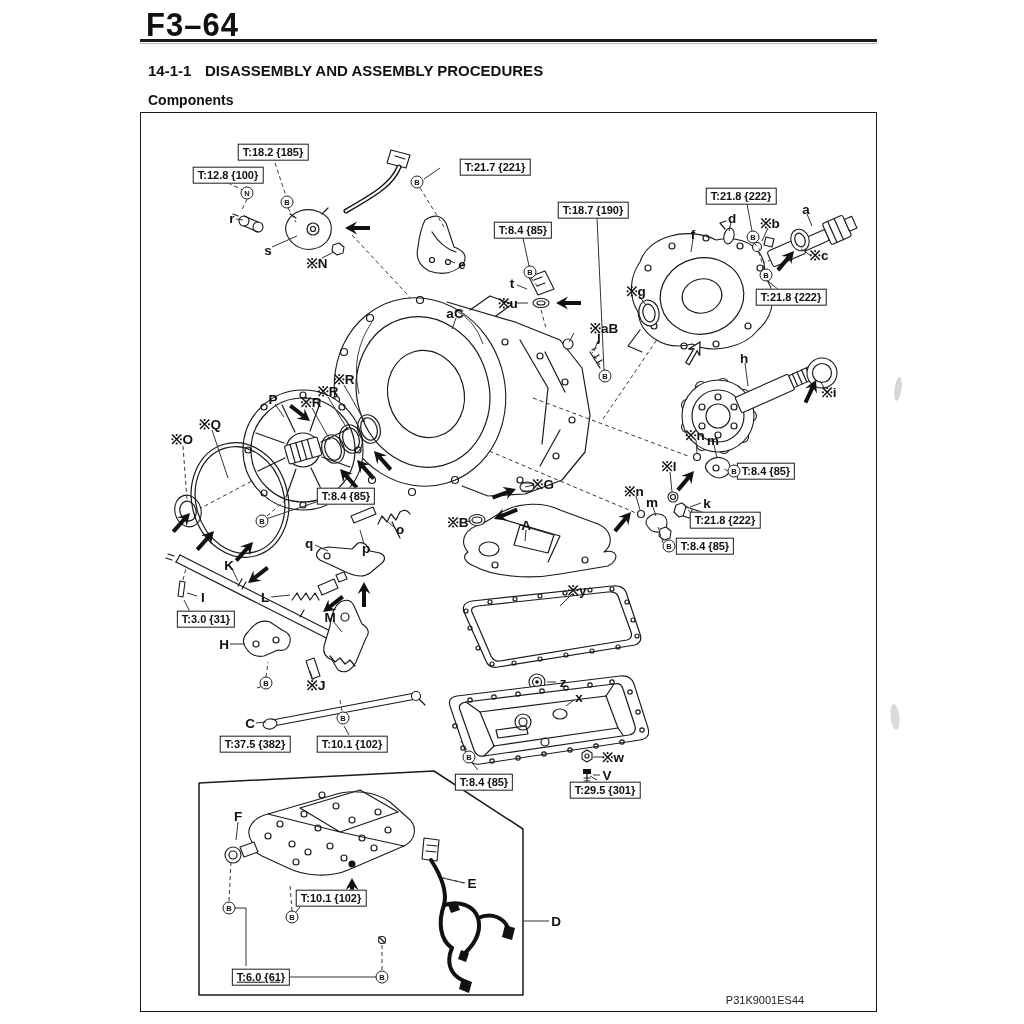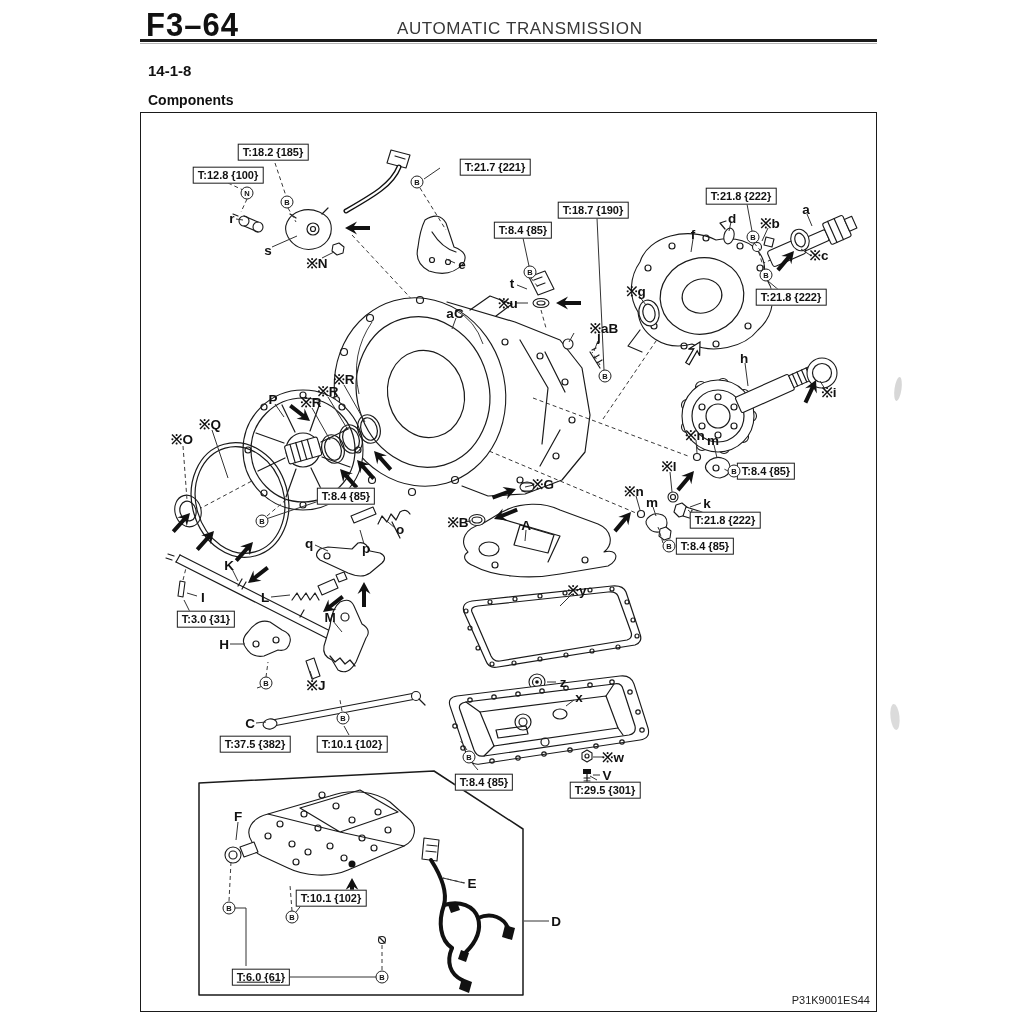--- a/index.html
+++ b/index.html
@@ -8,21 +8,21 @@
   .abs{position:absolute;}
   #page-code{left:146px;top:6px;font-size:31px;font-weight:800;letter-spacing:1px;
              transform:scaleY(1.08);transform-origin:top left;}
   #header-title{left:397px;top:19px;font-size:17px;font-weight:400;letter-spacing:.6px;color:#383838;}
   #header-rule{left:140px;top:39px;width:737px;height:3px;background:#1b1b1b;}
   #header-rule2{left:140px;top:43px;width:737px;height:1px;background:#b5b5b5;}
   #section-number{left:148px;top:62px;font-size:15px;font-weight:700;}
   #section-title{left:205px;top:62px;font-size:15px;font-weight:700;}
   #components-label{left:148px;top:92px;font-size:14px;font-weight:700;}
   #diagram-frame{left:140px;top:112px;width:735px;height:898px;border:1.6px solid #1a1a1a;background:#fff;}
-  #figure-code{left:660px;top:994px;width:210px;text-align:right;font-size:11px;color:#222;}
+  #figure-code{left:660px;top:994px;width:210px;text-align:center;font-size:11px;color:#222;}
   svg#lineart{position:absolute;left:0;top:0;pointer-events:none;}
   #label-layer{position:absolute;left:0;top:0;width:1024px;height:1024px;pointer-events:none;}
   .torque-box{position:absolute;transform:translate(-50%,-50%);border:1.4px solid #1c1c1c;background:#fff;
               font-size:11px;font-weight:600;line-height:1.15;padding:1px 4px;white-space:nowrap;}
   .part-label{position:absolute;transform:translate(-50%,-50%);font-size:13.5px;font-weight:600;white-space:nowrap;}
   .fastener-marker{position:absolute;transform:translate(-50%,-50%);width:11px;height:11px;border:1.1px solid #222;
               border-radius:50%;background:#fff;font-size:7.5px;font-weight:700;line-height:11px;text-align:center;}
   .pt{stroke:#1a1a1a;stroke-width:1.2;fill:none;stroke-linejoin:round;stroke-linecap:round;}
   .ptf{stroke:#1a1a1a;stroke-width:1.1;fill:#fff;stroke-linejoin:round;}
   .thin{stroke:#2a2a2a;stroke-width:.9;fill:none;}
@@ -32,24 +32,24 @@
   .tube2{stroke:#fff;stroke-width:2.2;fill:none;stroke-linecap:round;}
   .wire{stroke:#111;stroke-width:4;fill:none;stroke-linecap:round;}
   .blk{fill:#111;stroke:none;}
 </style>
 </head>
 <body>
 
 <div id="page">
 
   <div class="abs" id="page-code">F3–64</div>
-  <div class="abs" id="header-title">AUTOMATIC TRANSMISSION</div>
   <div class="abs" id="header-rule"></div>
   <div class="abs" id="header-rule2"></div>
-  <div class="abs" id="section-number">14-1-8</div>
+  <div class="abs" id="section-number">14-1-1</div>
+  <div class="abs" id="section-title">DISASSEMBLY AND ASSEMBLY PROCEDURES</div>
   <div class="abs" id="components-label">Components</div>
 
   <div class="abs" id="diagram-frame"></div>
 
   <svg id="lineart" width="1024" height="1024" viewBox="0 0 1024 1024">
     <defs>
       <path id="arrowhead" d="M0,0 L-12,-6.5 L-9,-2 L-25,-2 L-25,2 L-9,2 L-12,6.5 Z"></path>
     </defs>
 
     <g>

